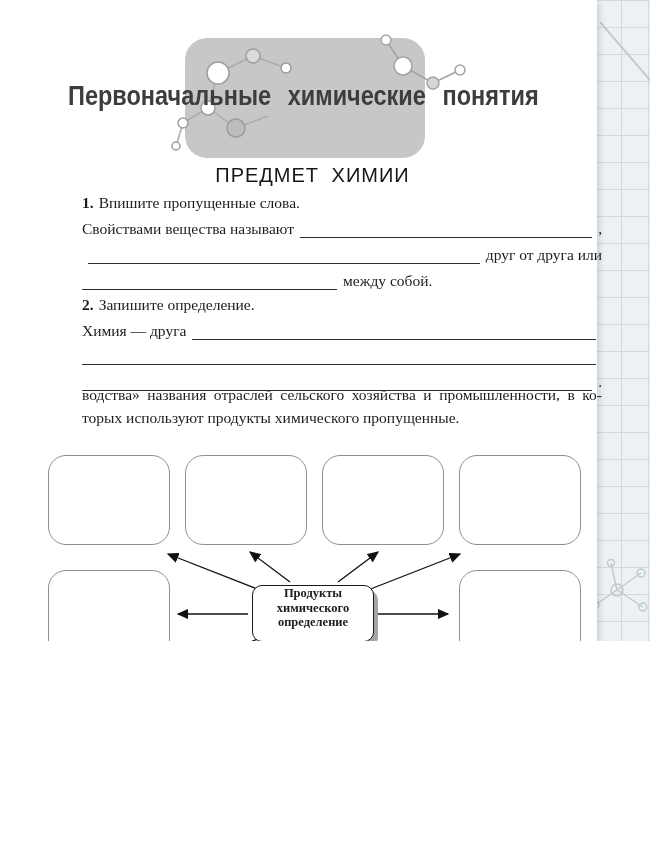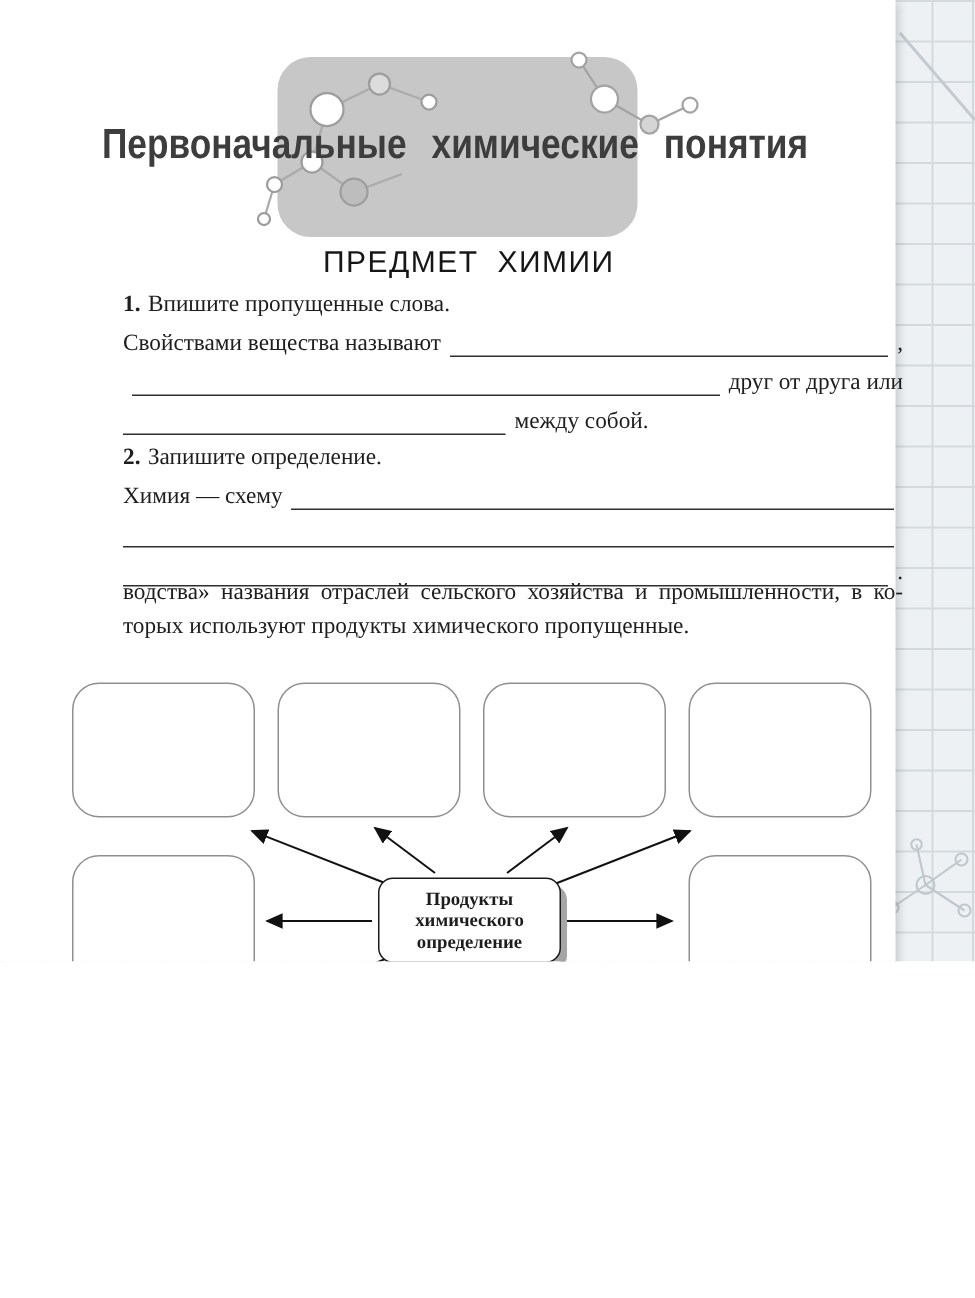--- a/index.html
+++ b/index.html
@@ -69,21 +69,21 @@
     position:absolute;width:122px;height:90px;
     border:1.4px solid #8f8f8f;border-radius:18px;
     background:#fff;box-sizing:border-box;
   }
   .arrows{position:absolute;left:0;top:0;}
   .center-box{
     position:absolute;left:212px;top:135px;width:122px;height:57px;
     background:#fff;border:1.6px solid #1a1a1a;border-radius:10px;
     box-shadow:4px 5px 0 0 #a5a5a5;
     box-sizing:border-box;
-    display:flex;flex-direction:column;justify-content:center;align-items:center;
+    display:flex;flex-direction:column;justify-content:flex-start;align-items:center;
     font-weight:bold;font-size:12.5px;line-height:14.5px;
   }
   .page-num{
     position:absolute;left:0;top:791px;width:597px;
     text-align:center;font-size:15px;
   }
   svg.decor{position:absolute;}
 </style>
 </head>
 <body>
@@ -185,21 +185,21 @@
       <span class="blank w255 nl"></span>
       <span>между собой.</span>
     </div>
   </div>
 
   <div class="task-block" id="t2">
     <p class="intro">
       <b class="num">2.</b><span>Запишите определение.</span>
     </p>
     <div class="fill-line">
-      <span>Химия — схему</span>
+      <span>Химия — друга</span>
       <span class="blank grow"></span>
     </div>
     <div class="fill-line">
       <span class="blank grow nl"></span>
     </div>
     <div class="fill-line">
       <span class="blank grow nl"></span>
       <span>.</span>
     </div>
   </div>

